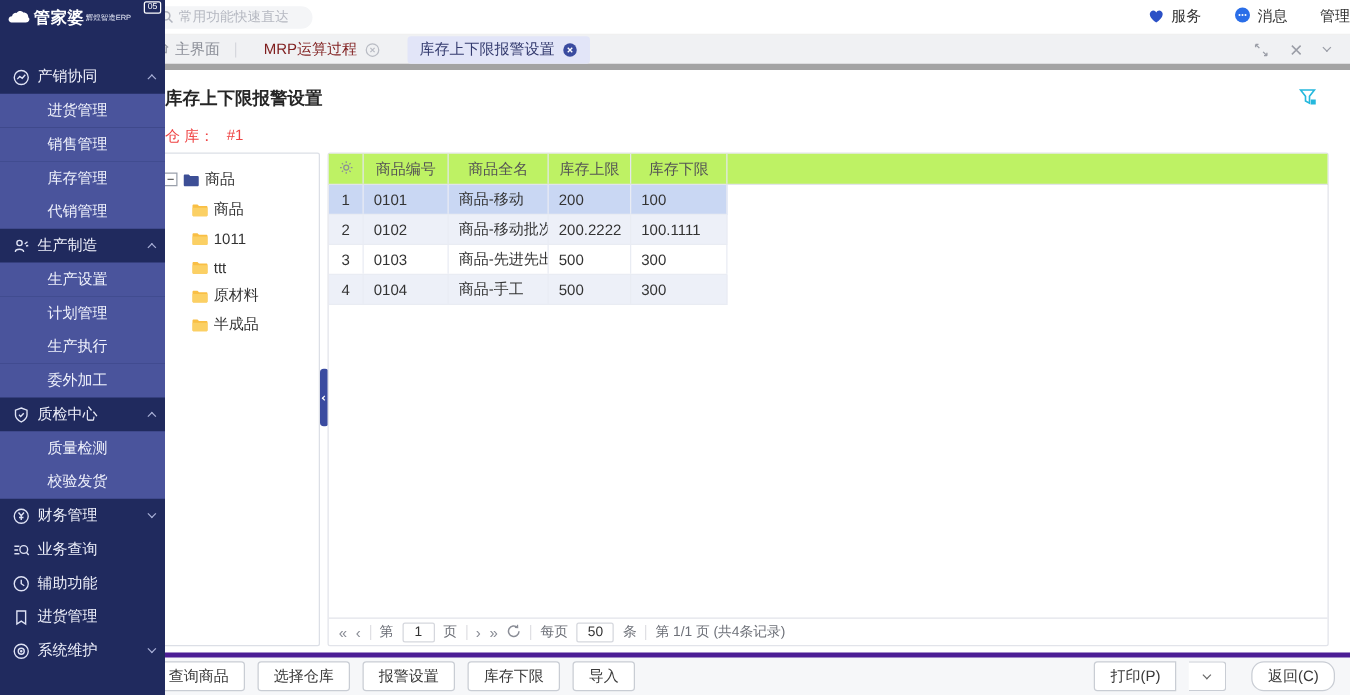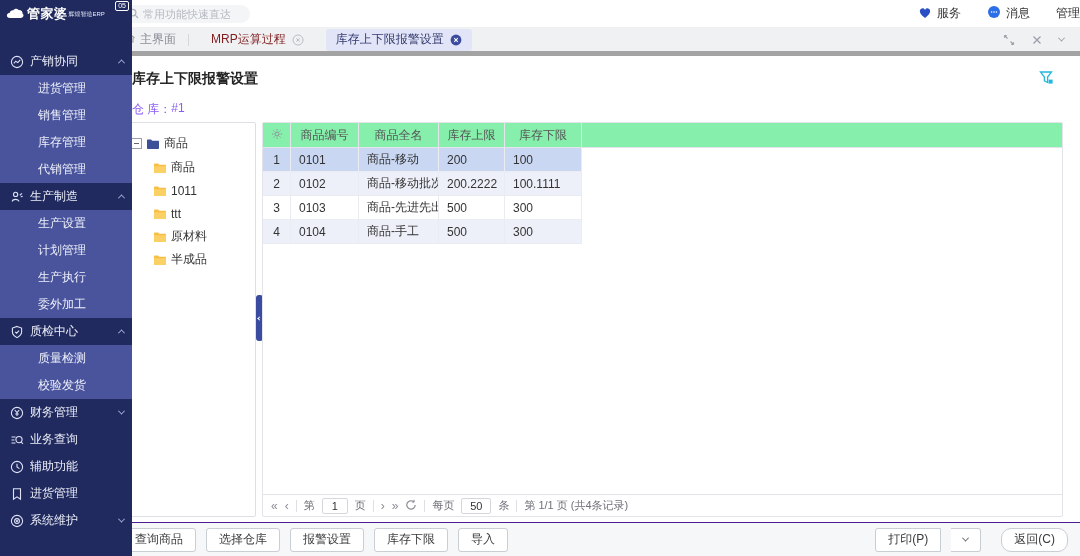--- a/index.html
+++ b/index.html
@@ -40,51 +40,51 @@
   .tab { display:flex; align-items:center; gap:6px; color:#7f1d1d; padding:0 10px; height:22px; border-radius:3px; cursor:pointer; }
   .tab.active { background:#e2e5f8; color:#333a6e; margin-left:12px; }
   .tab-close-o { width:12px; height:12px; flex:none; }
   .tabbar-right { margin-left:auto; display:flex; align-items:center; gap:16px; padding-right:16px; color:#8a8d96; }
   .win-ico { width:12px; height:12px; cursor:pointer; display:flex; }
 
   
   .content { position:absolute; left:110px; top:56px; width:970px; height:466px; background:#fff; }
   .page-title { position:absolute; left:22px; top:14px; font-size:14px; font-weight:bold; color:#262626; }
   .filter-ico { position:absolute; right:26px; top:14px; cursor:pointer; }
-  .wh-row { position:absolute; left:22px; top:45px; display:flex; color:#8b5cf6; }
+  .wh-row { position:absolute; left:22px; top:45px; display:flex; gap:10px; color:#ef4444; }
 
   .tree-panel { position:absolute; left:12px; top:66px; width:134px; height:395px; border:1px solid #dcdfe6; border-radius:2px; background:#fff; overflow:hidden; }
   .tree-root { display:flex; align-items:center; gap:4px; margin:12px 0 4px 8px; cursor:pointer; }
   .expand-box { width:11px; height:11px; border:1px solid #9aa0ab; background:#fff; position:relative; flex:none; }
   .expand-box::after { content:""; position:absolute; left:2px; right:2px; top:4px; height:1px; background:#666; }
   .tree-item { display:flex; align-items:center; gap:4px; height:23px; padding-left:30px; cursor:pointer; color:#333; }
   .folder { flex:none; display:flex; }
 
   .collapse-handle { position:absolute; left:146px; top:239px; width:7px; height:46px; background:#3a4ba0; border-radius:3px; cursor:pointer; display:flex; align-items:center; justify-content:center; }
   .collapse-handle .chev { border-color:#fff; transform:rotate(135deg); width:3px; height:3px; }
 
   .grid { position:absolute; left:152px; top:66px; width:801px; height:395px; border:1px solid #e2e4ea; border-radius:2px; background:#fff; display:flex; flex-direction:column; }
-  .grid-header { display:flex; height:25px; background:#86efac; border-bottom:1px solid #e2e4ea; color:#555; flex:none; }
+  .grid-header { display:flex; height:25px; background:#bef264; border-bottom:1px solid #e2e4ea; color:#555; flex:none; }
   .gh-cell { display:flex; align-items:center; justify-content:center; border-right:1px solid #e4e6ec; }
   .gh-fill { flex:1; border-right:none; }
   .c0 { width:28px; } .c1 { width:68px; } .c2 { width:80px; } .c3 { width:66px; } .c4 { width:77px; }
   .grid-body { flex:1; overflow:hidden; }
   .grid-row { display:flex; width:319px; height:24px; border-bottom:1px solid #e9ecf3; cursor:pointer; }
   .gr-cell { display:flex; align-items:center; padding-left:8px; border-right:1px solid #e9ecf3; overflow:hidden; white-space:nowrap; }
   .gr-cell.num { justify-content:center; padding-left:0; }
   .row-sel { background:#c9d7f3; }
   .row-alt { background:#edf0f8; }
   .pager { flex:none; height:22px; border-top:1px solid #e2e4ea; display:flex; align-items:center; gap:7px; padding:0 8px; color:#6d7078; font-size:11px; }
   .pg-btn { cursor:pointer; color:#8a8d96; font-size:12px; line-height:1; }
   .pg-sep { width:1px; height:12px; background:#e0e0e4; }
   .pg-input { width:26px; height:16px; border:1px solid #d5d7dd; border-radius:2px; text-align:center; font-size:11px; color:#333; outline:none; background:#fff; font-family:"Liberation Sans",sans-serif; }
   .pg-input.wide { width:30px; }
 
   
-  .footer { position:absolute; left:110px; bottom:0; width:970px; height:34px; background:#f6f7f9; border-top:1px solid #4c1d95; display:flex; align-items:center; padding:0 12px; }
+  .footer { position:absolute; left:110px; bottom:0; width:970px; height:34px; background:#f6f7f9; border-top:4px solid #4c1d95; display:flex; align-items:center; padding:0 12px; }
   .btn { height:24px; padding:0 12px; background:#fff; border:1px solid #c9cdd4; border-radius:3px; font-size:12px; color:#3a3a3a; cursor:pointer; font-family:"Liberation Sans",sans-serif; }
   .btn + .btn { margin-left:10px; }
   .footer-right { margin-left:auto; display:flex; align-items:center; }
   .split { display:flex; }
   .split .btn.main { border-radius:3px 0 0 3px; }
   .split .btn.caret { border-radius:0 3px 3px 0; border-left:none; width:30px; padding:0; display:flex; align-items:center; justify-content:center; }
   .split .chev.down { border-color:#666; }
   .back-btn { margin-left:20px;border-radius:10px; }
 </style>
 </head>

